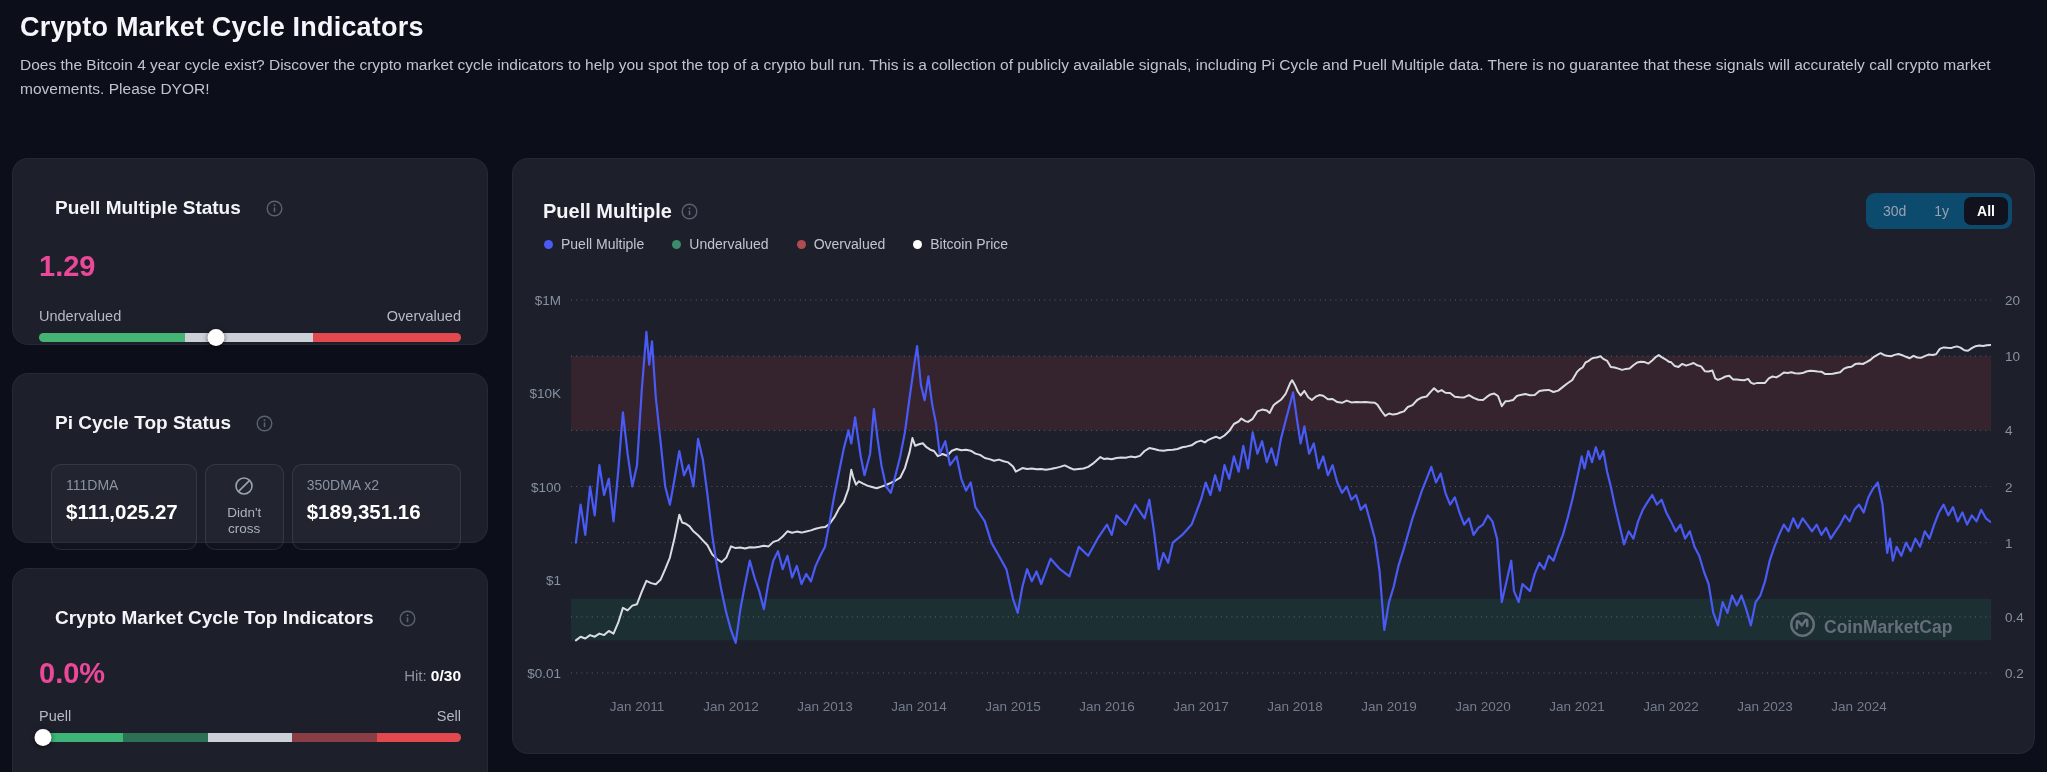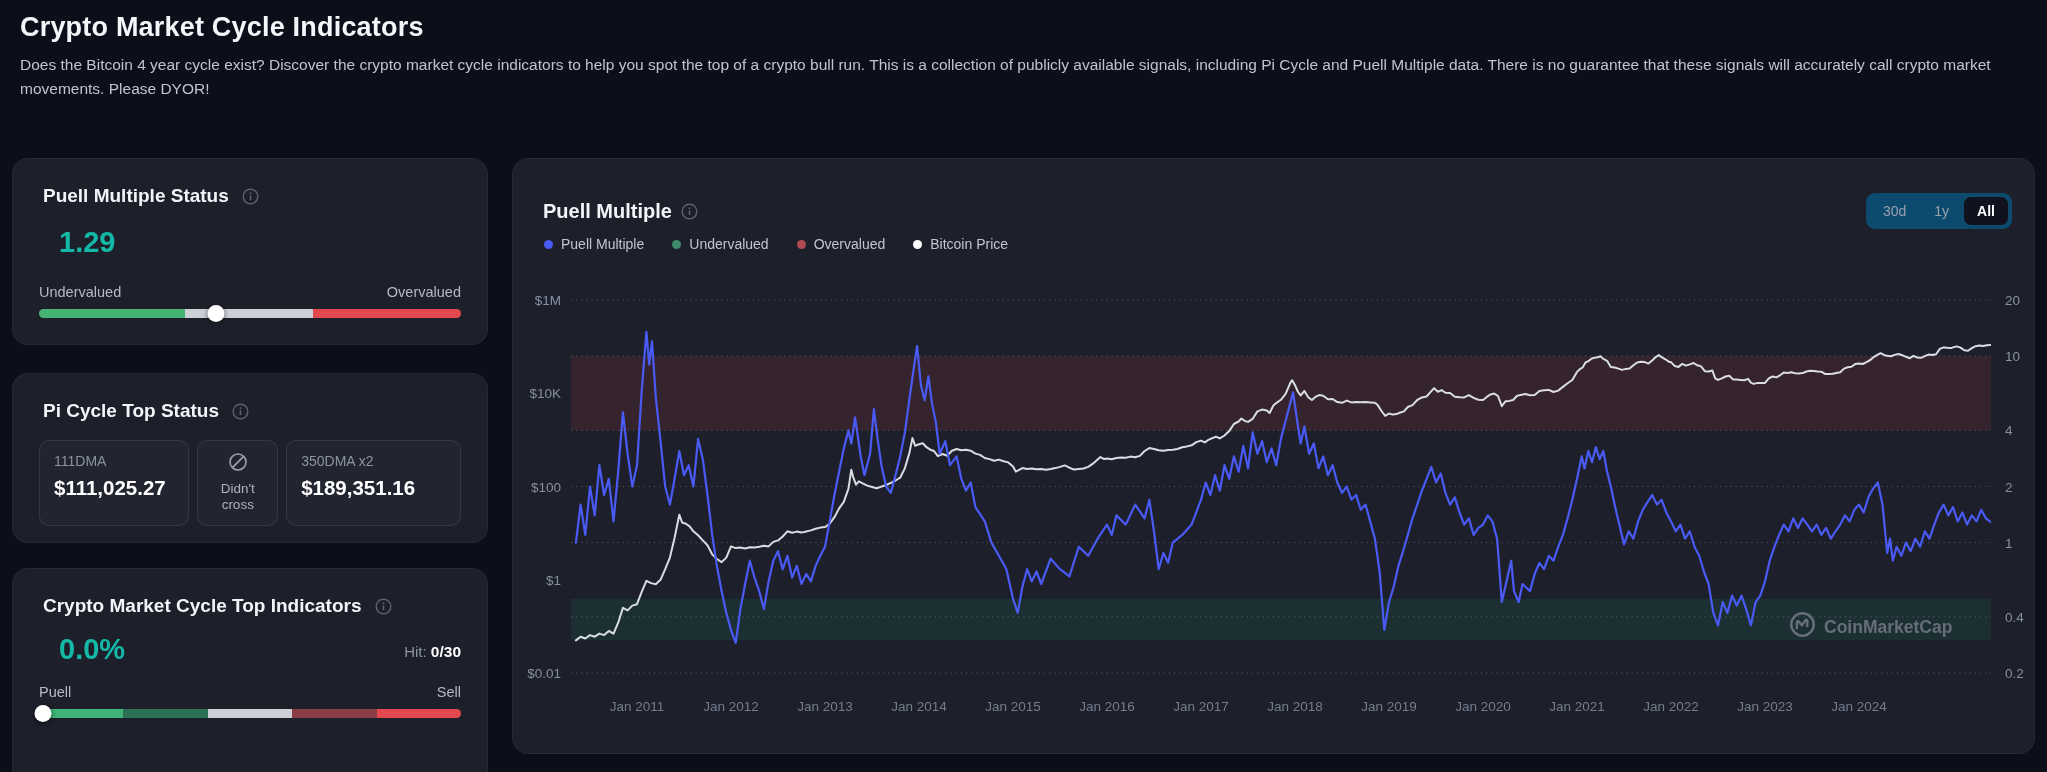--- a/index.html
+++ b/index.html
@@ -9,38 +9,38 @@
   .header h1{margin:0;font-size:27px;font-weight:700;letter-spacing:.2px;color:#f4f6fa;}
   .desc{margin:10px 0 0;font-size:15.5px;line-height:1.55;color:#bfc4ce;max-width:2007px;}
   .card{position:absolute;background:#1d202b;border:1px solid rgba(255,255,255,.045);
         border-radius:16px;box-sizing:border-box;}
   .card-pad{padding:22px 26px;}
   #card-puell{left:12px;top:158px;width:476px;height:187px;}
   #card-picycle{left:12px;top:373px;width:476px;height:170px;}
   #card-top{left:12px;top:568px;width:476px;height:223px;}
   #card-chart{left:512px;top:158px;width:1523px;height:596px;}
   .title-row{display:flex;align-items:center;gap:9px;}
-  .card-title{margin:4px;font-size:19px;font-weight:700;color:#f2f4f8;}
+  .card-title{margin:16px;font-size:19px;font-weight:700;color:#f2f4f8;}
   .info-ic{display:inline-flex;flex:none;opacity:.75;}
-  .big-value{font-size:29px;font-weight:700;color:#14b8a6;margin-top:15px;margin-left:20px;}
+  .big-value{font-size:29px;font-weight:700;color:#ec4899;margin-top:15px;}
   .value-row{display:flex;align-items:flex-end;justify-content:space-between;margin-top:12px;}
   .hit{font-size:15px;color:#8b93a3;padding-bottom:5px;}
   .hit b{color:#fff;font-size:15.5px;}
   .slider-labels{display:flex;justify-content:space-between;font-size:14.5px;color:#b4bac5;margin-top:25px;}
   .slider{position:relative;height:9px;border-radius:5px;margin-top:9px;background:#2a2e3a;}
   .seg{position:absolute;top:0;height:9px;}
   .seg:first-child{border-radius:5px 0 0 5px;}
   .knob{position:absolute;top:-4px;width:17px;height:17px;border-radius:50%;background:#fff;
         transform:translateX(-50%);box-shadow:0 1px 5px rgba(0,0,0,.6);}
   .pi-boxes{display:flex;gap:8px;margin-top:14px;}
   .pi-box{border:1px solid rgba(255,255,255,.09);background:rgba(255,255,255,.025);
           border-radius:10px;padding:12px 14px;box-sizing:border-box;height:86px;}
   .pi-box .lb{font-size:14px;color:#8a92a2;}
   .pi-box .vl{font-size:20.5px;font-weight:700;color:#fff;margin-top:7px;white-space:nowrap;}
-  #pi-box-1{width:158px;} #pi-box-3{width:184px;}
+  #pi-box-1{width:158px;margin-left:12px;} #pi-box-3{width:184px;}
   #pi-box-2{width:84px;display:flex;flex-direction:column;align-items:center;justify-content:center;
             text-align:center;font-size:13.5px;color:#aab1bf;line-height:1.25;gap:4px;}
   .chart-head{position:absolute;top:34px;left:30px;right:22px;display:flex;
               justify-content:space-between;align-items:center;}
   .chart-title{margin:0;font-size:20px;font-weight:700;color:#f2f4f8;}
   .pills{display:flex;background:#0c4a6e;border-radius:9px;padding:4px;gap:2px;}
   .pill{font-size:14px;color:#9aa1af;padding:6px 13px;border-radius:7px;cursor:pointer;}
   .pill.active{background:#10131d;color:#fff;font-weight:700;}
   .legend{position:absolute;top:77px;left:31px;display:flex;gap:28px;align-items:center;}
   .leg-item{display:flex;align-items:center;gap:8px;font-size:14px;color:#c0c5cf;}

